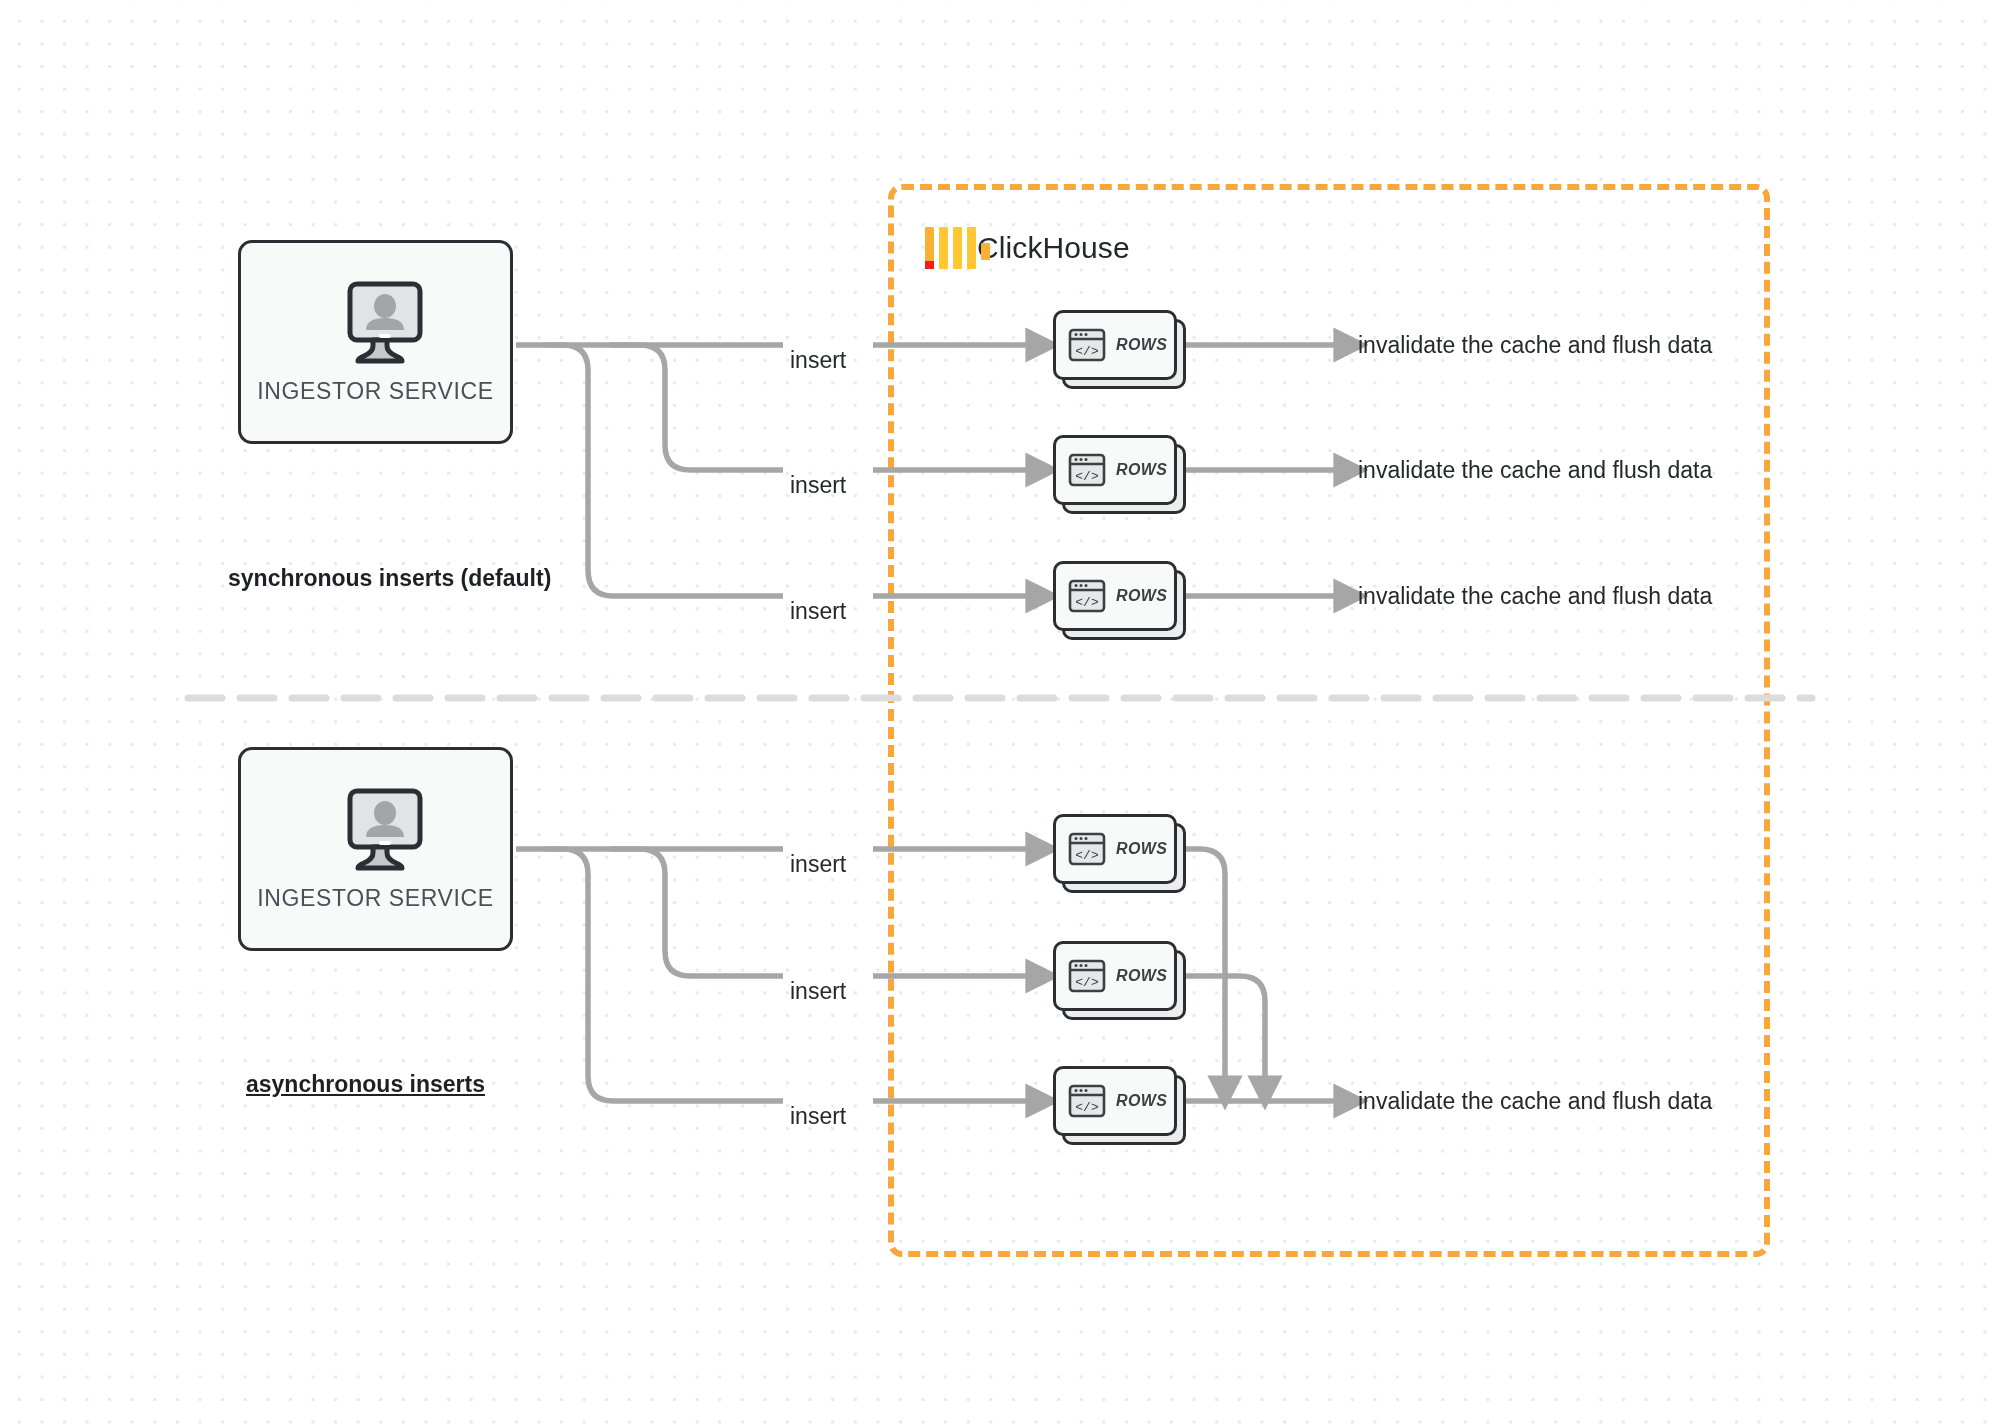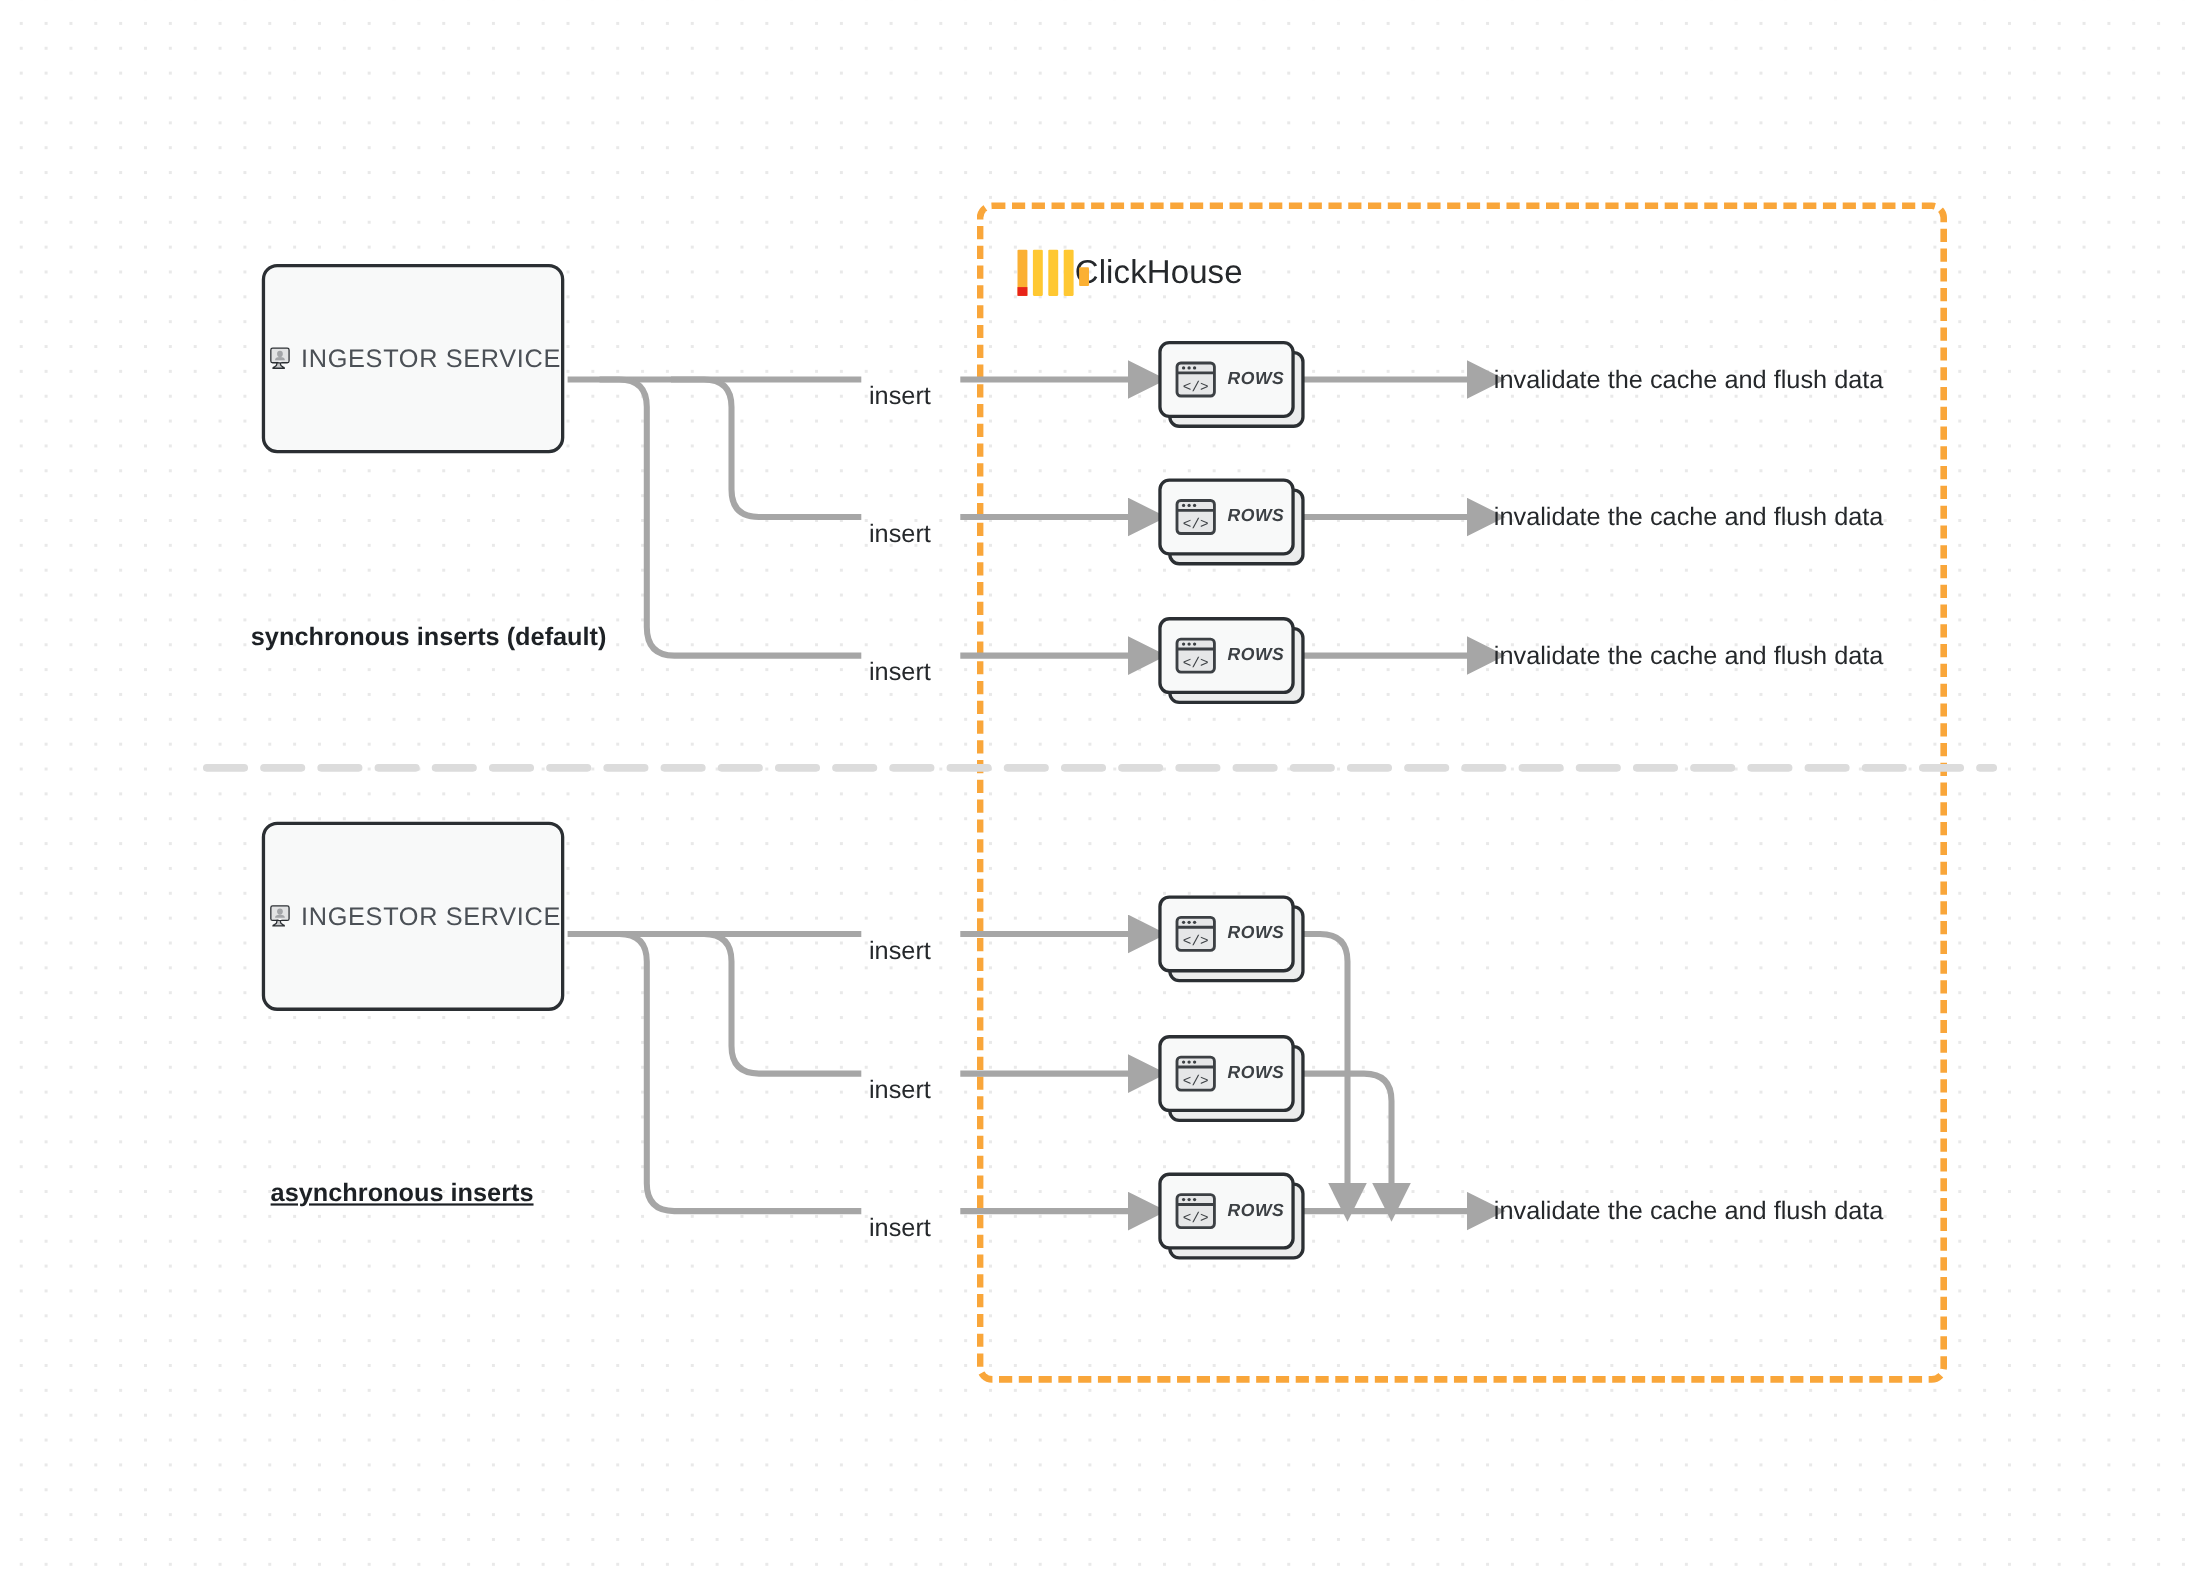--- a/index.html
+++ b/index.html
@@ -85,27 +85,27 @@
     font-size: 30px;
     color: #25282b;
     letter-spacing: 0.1px;
     white-space: nowrap;
   }
 
   
   .ingestor {
     position: absolute;
     width: 275px;
-    height: 172px;
+    height: 204px;
     background: #f8f9f9;
     border: 3.5px solid #2b2f33;
     border-radius: 14px;
     box-sizing: border-box;
     display: flex;
-    flex-direction: row;
+    flex-direction: column;
     align-items: center;
     justify-content: center;
     gap: 10px;
   }
   .ingestor.sync  { left: 238px; top: 240px; }
   .ingestor.async { left: 238px; top: 747px; }
   .monitor { width: 96px; height: 88px; }
   .ingestor-label {
     font-size: 23px;
     color: #4b5056;

